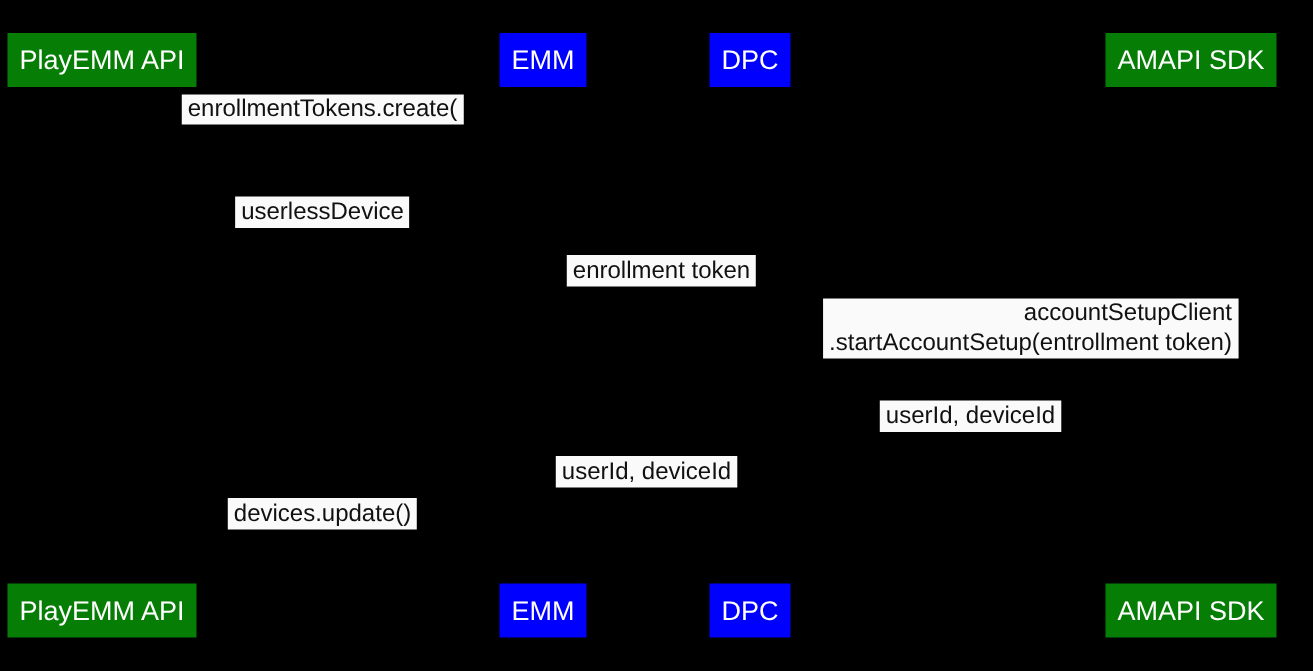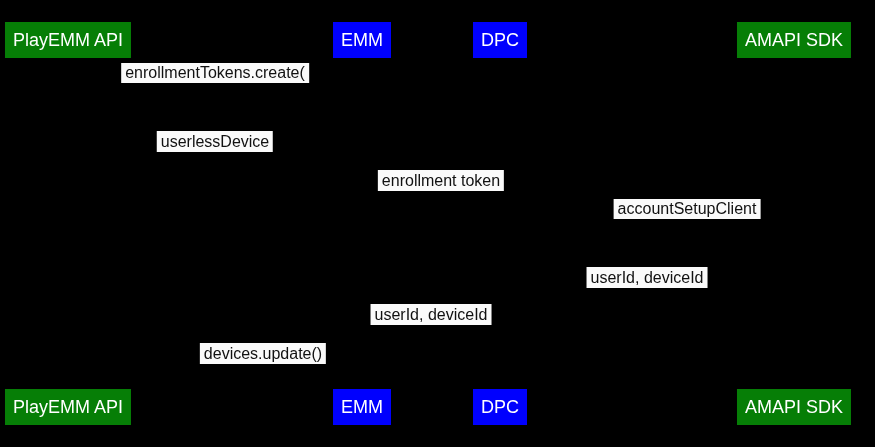--- a/index.html
+++ b/index.html
@@ -54,31 +54,32 @@
   <div class="msg single" style="left:215px; top:131px;">
     <div class="line">userlessDevice</div>
   </div>
 
   <div class="msg single" style="left:441px; top:170px;">
     <div class="line">enrollment token</div>
   </div>
 
   <div class="msg" style="left:647px; top:199px;margin-left:40px;">
     <div class="line">accountSetupClient</div>
+    <div class="line">.startAccountSetup(entrollment token)</div>
   </div>
 
   <div class="msg single" style="left:647px; top:267px;">
     <div class="line">userId, deviceId</div>
   </div>
 
   <div class="msg single" style="left:431px; top:304px;">
     <div class="line">userId, deviceId</div>
   </div>
 
-  <div class="msg single" style="left:215px; top:343px;margin-left:48px;">
+  <div class="msg single" style="left:215px; top:332px;">
     <div class="line">devices.update()</div>
   </div>
 
   <div class="actor green" style="left:68px;  top:389px;">PlayEMM API</div>
   <div class="actor blue" style="left:362px; top:389px;">EMM</div>
   <div class="actor blue" style="left:500px; top:389px;">DPC</div>
   <div class="actor green" style="left:794px; top:389px;">AMAPI SDK</div>
 
 </div>
 

